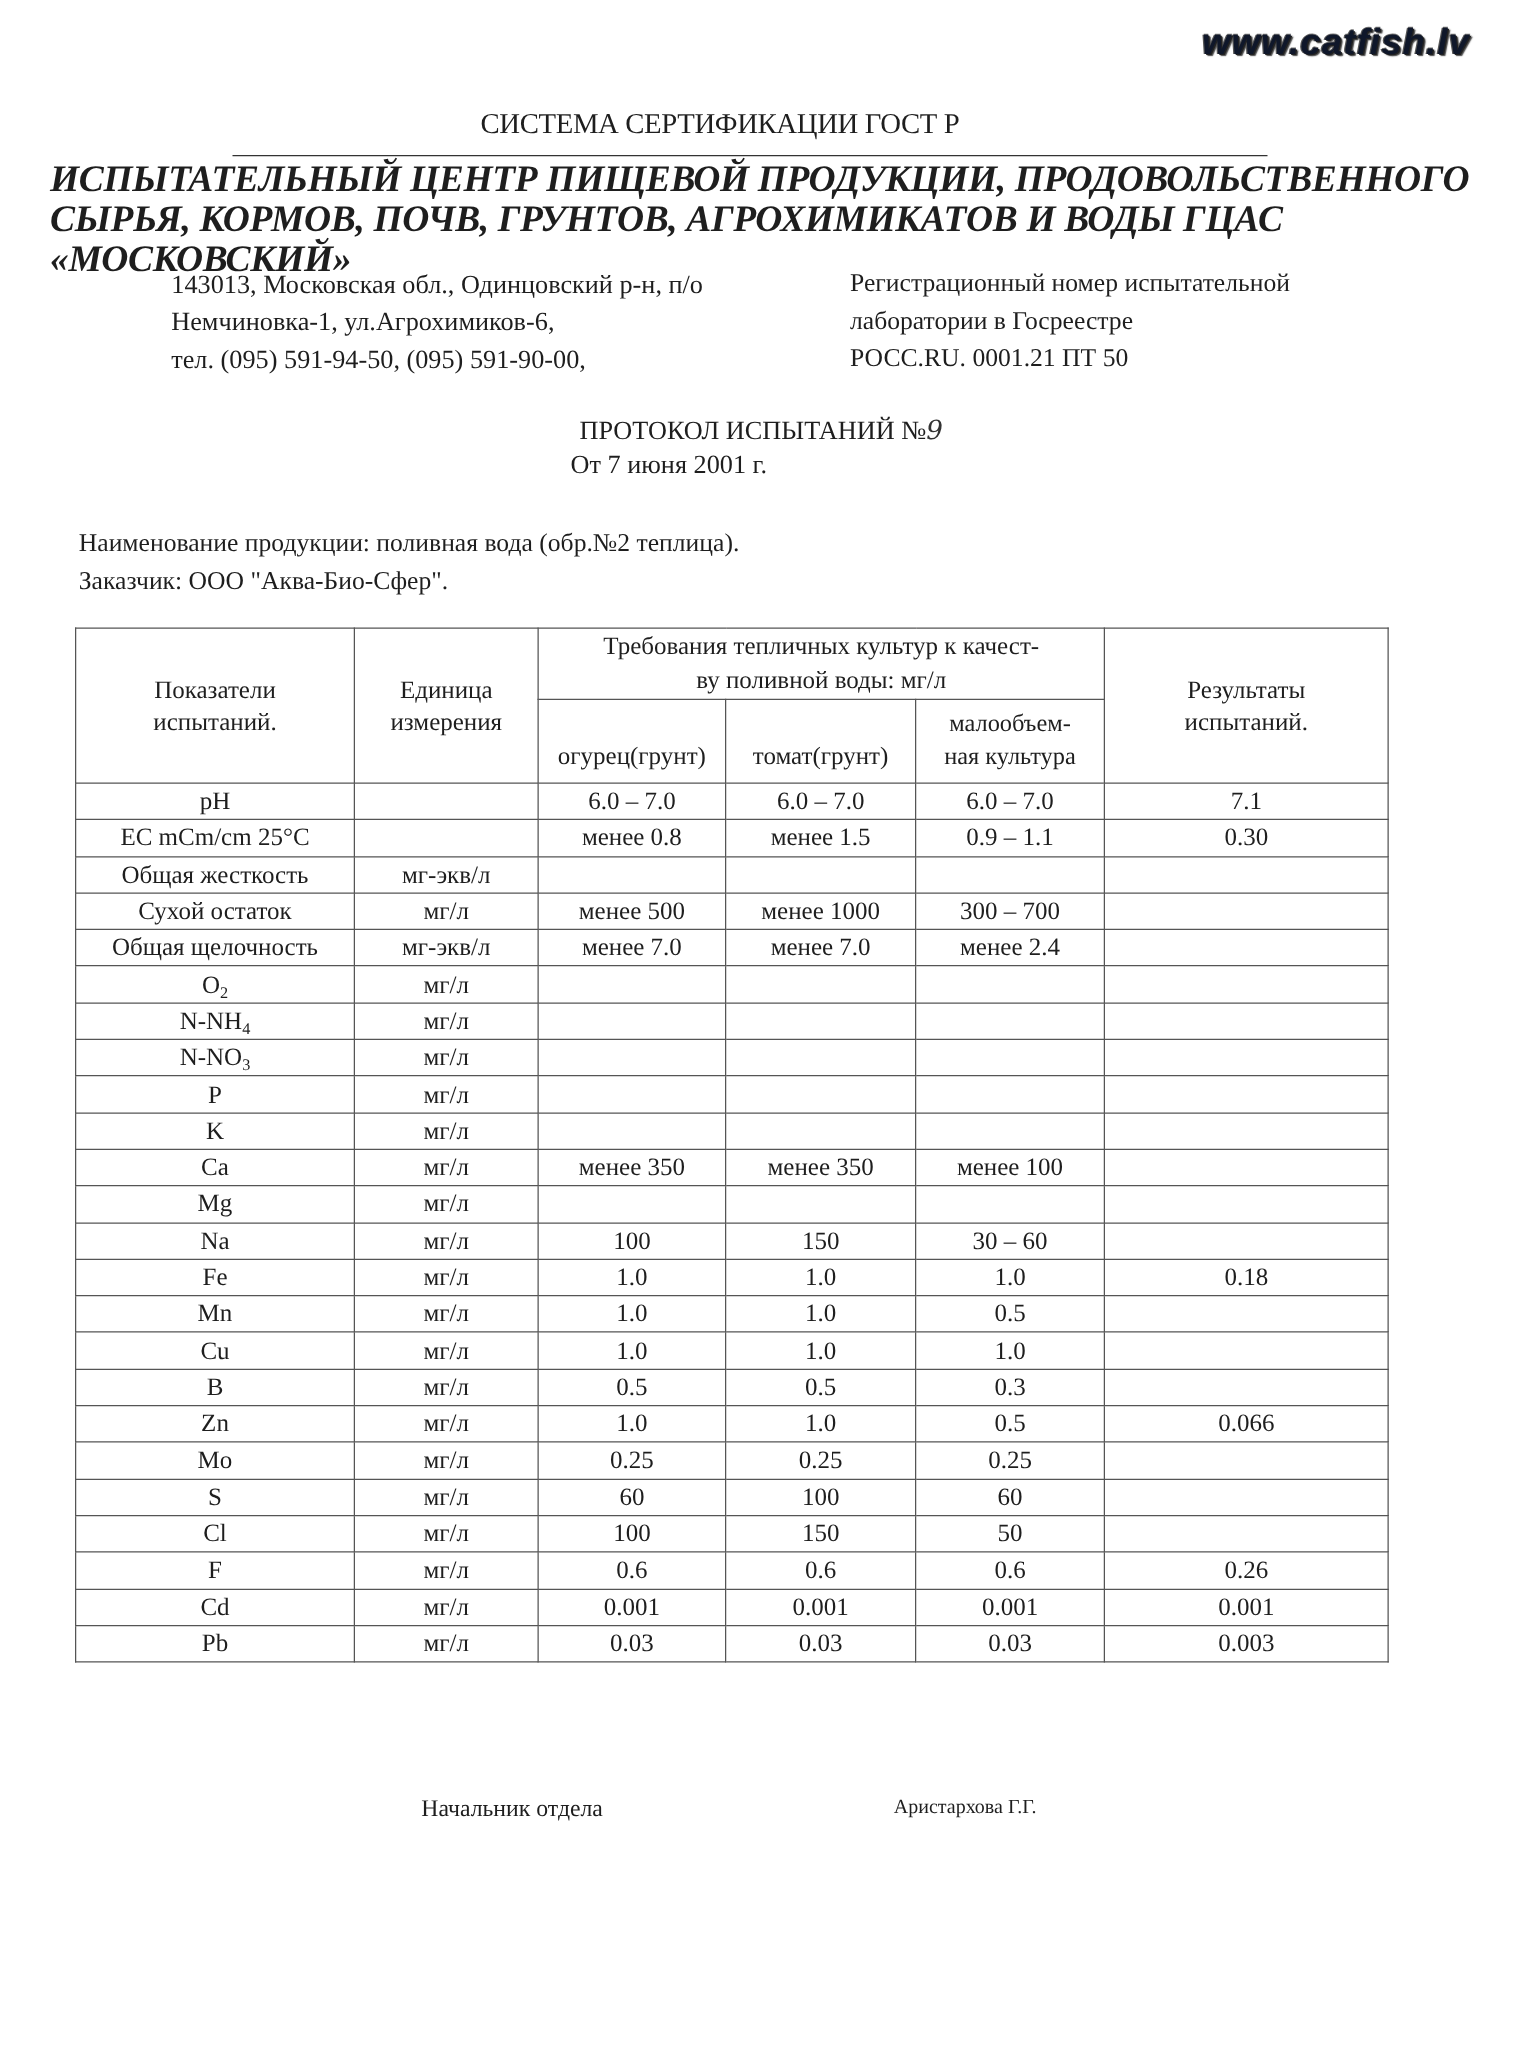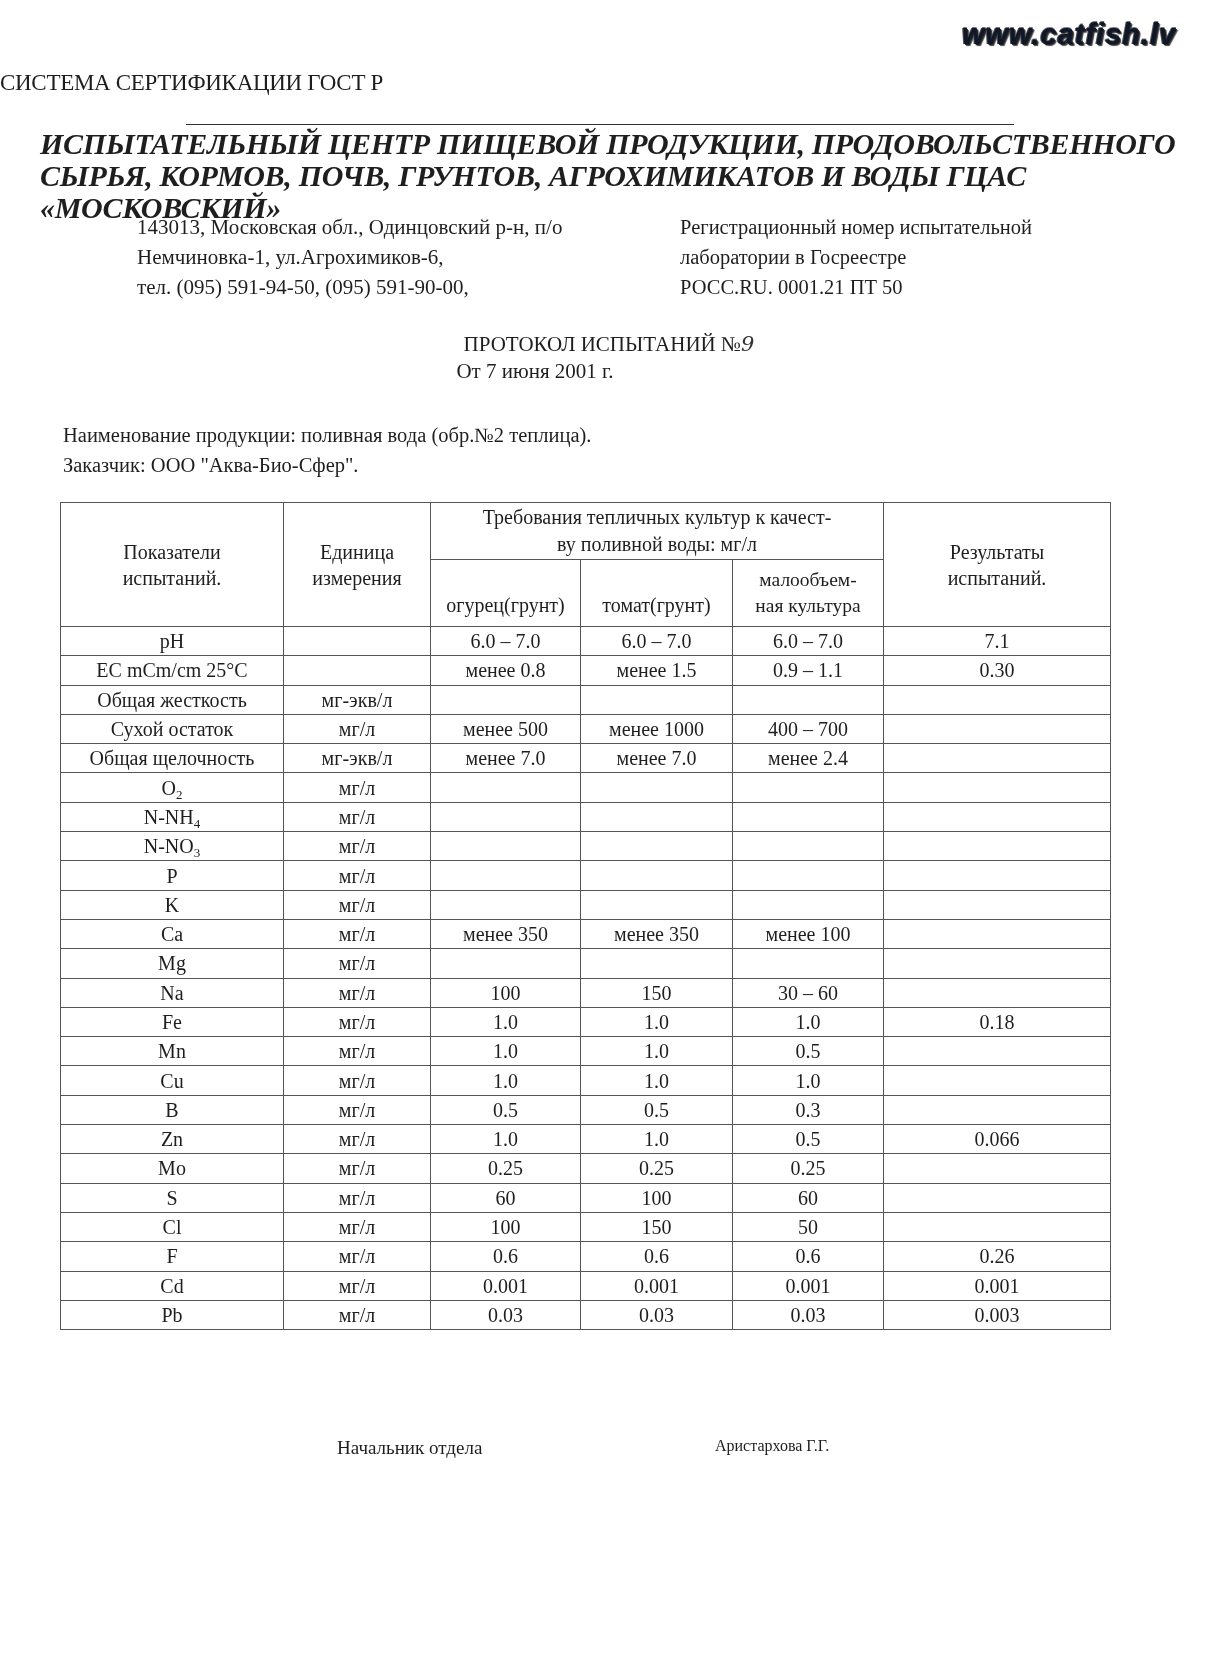--- a/index.html
+++ b/index.html
@@ -8,21 +8,21 @@
     font-family: "Liberation Serif", "DejaVu Serif", serif; color: #1e1e1e;
   }
   .abs { position: absolute; }
   .watermark {
     right: 42px; top: 18px; font-family: "Liberation Sans", "DejaVu Sans", sans-serif;
     font-style: italic; font-weight: bold; font-size: 29px; color: #0f172a;
     letter-spacing: 1px;
     text-shadow: 1px 1px 0 #222, -1px 0 0 #555, 0 -1px 0 #777, 2px 2px 1px #444;
   }
   .system-title {
-    left: 0; width: 1152px; top: 70px; text-align: left; font-size: 23px; letter-spacing: -0.3px;
+    left: 0; width: 1152px; top: 86px; text-align: center; font-size: 23px; letter-spacing: -0.3px;
   }
   .underline-rule {
     left: 186px; width: 828px; top: 124px; height: 0; border-top: 1.5px solid #333;
   }
   .center-name {
     left: 40px; width: 1140px; top: 128px; text-align: left; font-style: italic; font-weight: bold;
     font-size: 30px; line-height: 32px; letter-spacing: -0.3px;
   }
   .address {
     left: 137px; top: 212px; font-size: 21px; line-height: 30px; width: 520px;
@@ -153,21 +153,21 @@
         <td><span></span></td>
         <td><span></span></td>
         <td><span></span></td>
         <td><span></span></td>
       </tr>
       <tr>
         <td><span>Сухой остаток</span><sub></sub></td>
         <td><span>мг/л</span></td>
         <td><span>менее 500</span></td>
         <td><span>менее 1000</span></td>
-        <td><span>400 – 700</span></td>
+        <td><span>300 – 700</span></td>
         <td><span></span></td>
       </tr>
       <tr>
         <td><span>Общая щелочность</span><sub></sub></td>
         <td><span>мг-экв/л</span></td>
         <td><span>менее 7.0</span></td>
         <td><span>менее 7.0</span></td>
         <td><span>менее 2.4</span></td>
         <td><span></span></td>
       </tr>

